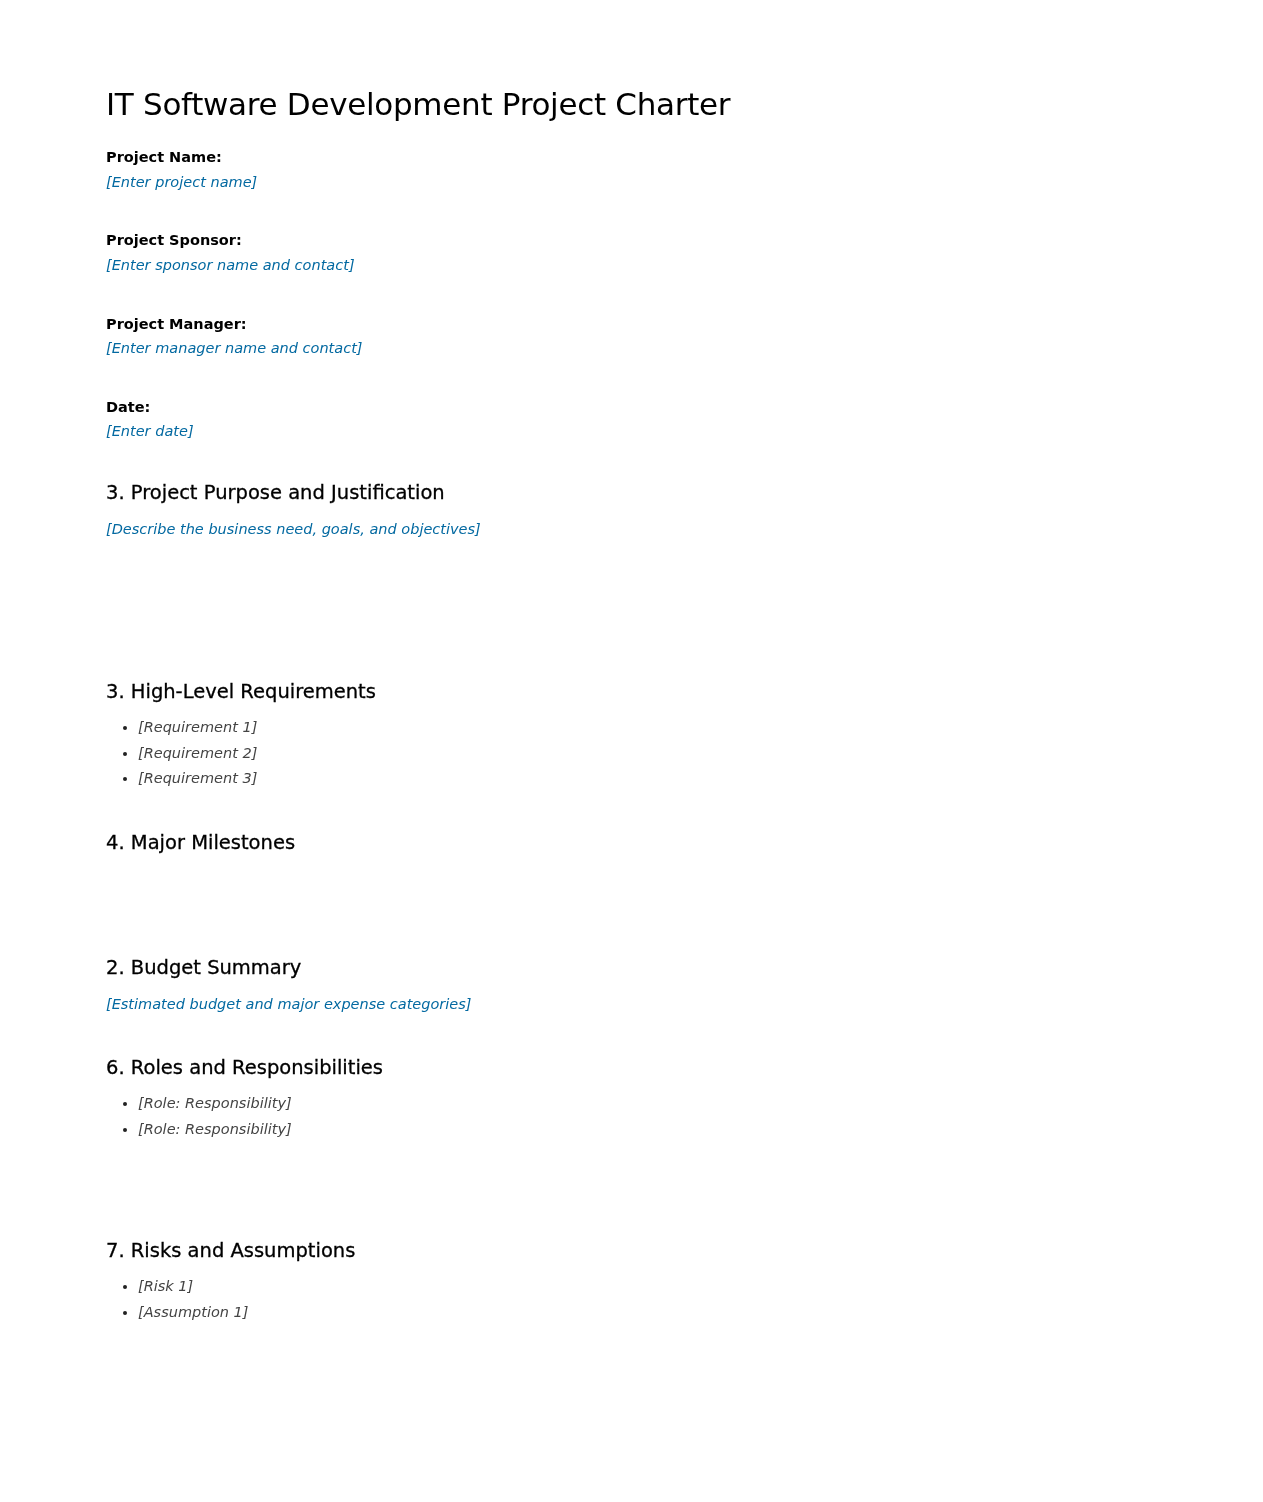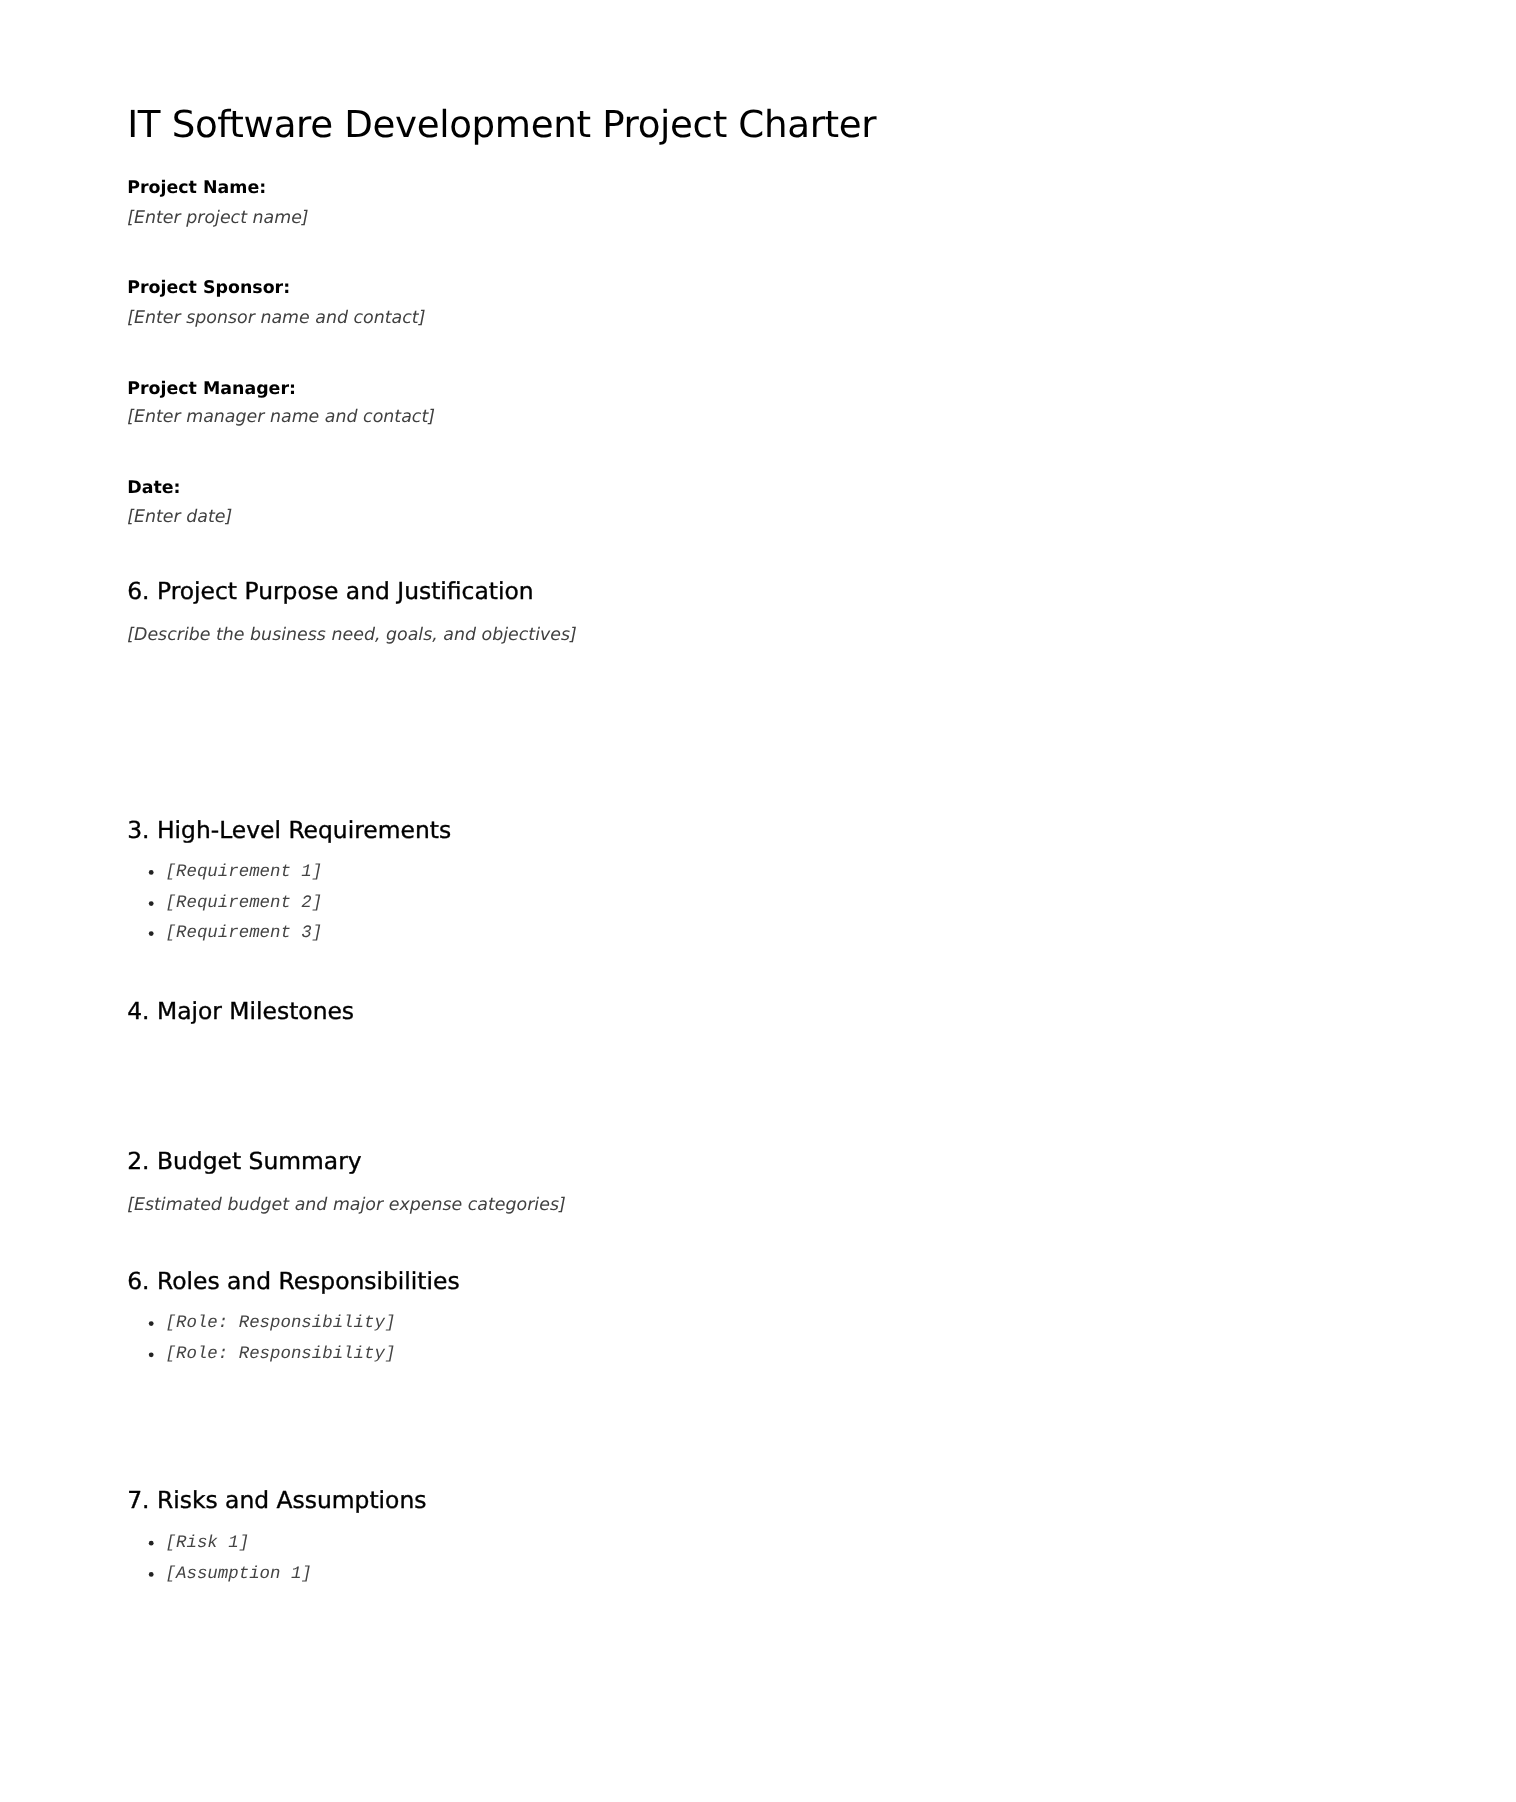--- a/index.html
+++ b/index.html
@@ -13,27 +13,27 @@
     .page { position: absolute; left: 106px; top: 84px; width: 1050px; }
     h1 {
       font-size: 31px; font-weight: normal; margin: 0; line-height: 40px;
       letter-spacing: -0.3px;
     }
     .field { margin: 0; }
     .field-label {
       font-size: 14.5px; font-weight: bold; line-height: 20px; margin: 0;
     }
     .placeholder {
-      font-style: italic; color: #404040; font-size: 14.5px; line-height: 22px;
+      font-style: italic; color: #0369a1; font-size: 14.5px; line-height: 22px;
     }
     h2 {
       font-size: 19.5px; font-weight: normal; margin: 0; line-height: 26px;
       -webkit-text-stroke: 0.3px #000;
     }
-    ul { margin: 0; padding-left: 32px; font-family: Liberation Mono, monospace; }
+    ul { margin: 0; padding-left: 32px; }
     li { font-size: 14.5px; line-height: 25.5px; font-style: italic; color: #444; }
     li::marker { color: #222; font-style: normal; }
     .abs { position: absolute; left: 0; }
   </style>
 </head>
 <body>
 
 <div class="page">
   <h1 class="abs" style="top:0">IT Software Development Project Charter</h1>
 
@@ -48,21 +48,21 @@
   <div class="abs field" style="top:230px">
     <div class="field-label">Project Manager:</div>
     <div class="placeholder" style="margin-top:3px">[Enter manager name and contact]</div>
   </div>
   <div class="abs field" style="top:313px">
     <div class="field-label">Date:</div>
     <div class="placeholder" style="margin-top:3px">[Enter date]</div>
   </div>
 
   <section class="abs" style="top:396px">
-    <h2>6. Project Purpose and Justification</h2>
+    <h2>3. Project Purpose and Justification</h2>
     <div class="placeholder" style="margin-top:12px">[Describe the business need, goals, and objectives]</div>
   </section>
 
   <section class="abs" style="top:496px">
   </section>
 
   <section class="abs" style="top:595px">
     <h2>3. High-Level Requirements</h2>
     <ul style="margin-top:10px">
       <li>[Requirement 1]</li>

